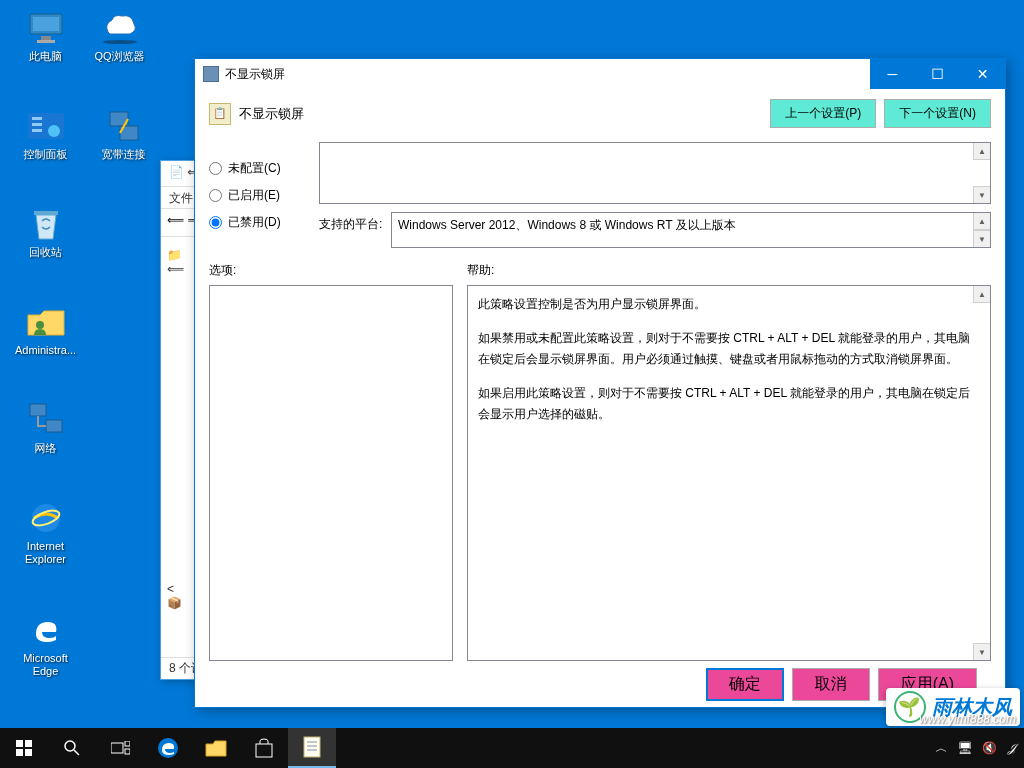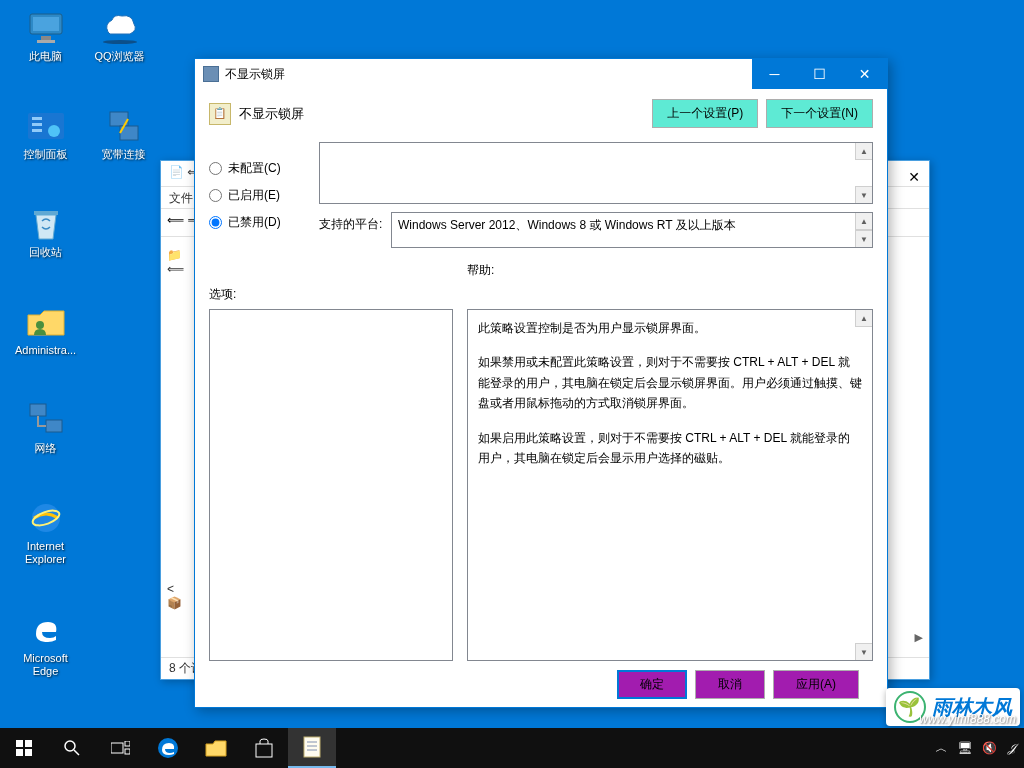--- a/index.html
+++ b/index.html
@@ -24,21 +24,21 @@
 
 
 .bgwin { position: absolute; left: 160px; top: 160px; width: 770px; height: 520px; background: #fff; border: 1px solid #4a9fe0; box-shadow: 2px 2px 8px rgba(0,0,0,.25); }
 .bgwin .strip { height: 26px; background: #fff; border-bottom: 1px solid #e0e0e0; font-size: 12px; padding: 4px 8px; color: #333; }
 .bgwin .menu { height: 22px; border-bottom: 1px solid #e0e0e0; font-size: 12px; padding: 3px 8px; color: #333; }
 .bgwin .side { position: absolute; left: 0; top: 80px; bottom: 30px; width: 35px; background: #fff; border-right: 1px solid #e8e8e8; }
 .bgwin .sitem { padding: 3px 6px; font-size: 12px; color: #333; display: flex; align-items: center; gap: 4px; }
 .bgwin .foot { position: absolute; bottom: 0; left: 0; right: 0; height: 22px; border-top: 1px solid #e0e0e0; font-size: 12px; padding: 2px 8px; color: #333; }
 
 
-.dialog { position: absolute; left: 194px; top: 58px; width: 694px; height: 650px; background: #fff; border: 1px solid #0078d7; box-shadow: 3px 3px 12px rgba(0,0,0,.3); display: flex; flex-direction: column; }
+.dialog { position: absolute; left: 194px; top: 58px; width: 812px; height: 650px; background: #fff; border: 1px solid #0078d7; box-shadow: 3px 3px 12px rgba(0,0,0,.3); display: flex; flex-direction: column; }
 .dlg-titlebar { height: 30px; background: #fff; display: flex; align-items: center; padding-left: 8px; }
 .dlg-tico { width: 16px; height: 16px; background: #6b8fb5; margin-right: 6px; border: 1px solid #4a6f95; }
 .dlg-title { font-size: 12px; color: #000; flex: 1; }
 .dlg-ctrl { width: 45px; height: 30px; display: flex; align-items: center; justify-content: center; font-size: 14px; cursor: pointer; }
 .dlg-ctrl { background: #fff; }
 .dlg-titlebar { border-bottom: none; }
 .dlg-titlebar .rightbtns { display: flex; }
 .dlg-ctrl.blue { background: #0078d7; color: #fff; width: 45px; }
 
 .dlg-body { flex: 1; padding: 10px 14px 0 14px; overflow: hidden; display: flex; flex-direction: column; }
@@ -56,30 +56,30 @@
 .fld-lbl { width: 72px; font-size: 12px; text-align: left; padding-top: 4px; }
 .fld-box { flex: 1; border: 1px solid #828790; background: #fff; position: relative; }
 .fld-box.comment { height: 62px; }
 .fld-box.platform { height: 36px; }
 .fld-box .inner { padding: 4px 6px; font-size: 12px; color: #000; }
 .sb-up, .sb-dn { position: absolute; right: 0; width: 17px; height: 17px; background: #f0f0f0; border-left: 1px solid #cfcfcf; display: flex; align-items: center; justify-content: center; font-size: 8px; color: #606060; }
 .sb-up { top: 0; border-bottom: 1px solid #cfcfcf; }
 .sb-dn { bottom: 0; border-top: 1px solid #cfcfcf; }
 
 .section-labels { display: flex; margin-top: 6px; font-size: 12px; }
-.section-labels .l1 { width: 258px; margin-top: 24px; }
+.section-labels .l1 { width: 258px; }
 .panes { display: flex; gap: 14px; margin-top: 6px; flex: 1; min-height: 0; }
 .pane { border: 1px solid #828790; background: #fff; position: relative; }
 .pane.options { width: 244px; }
 .pane.help { flex: 1; }
 .pane .content { padding: 8px 10px; font-size: 12px; line-height: 1.7; color: #000; }
 .pane .content p { margin-bottom: 14px; }
 
 .dlg-footer { height: 46px; display: flex; align-items: center; justify-content: flex-end; padding: 0 14px; gap: 8px; }
-.dlg-btn { font-size: 12px; padding: 5px 22px; background: #a21caf; border: 1px solid #adadad; cursor: pointer; }
+.dlg-btn { font-size: 16px; padding: 5px 22px; background: #ec4899; border: 1px solid #adadad; cursor: pointer; }
 .dlg-btn.primary { border: 2px solid #0078d7; padding: 4px 21px; }
 
 svg { display: block; }
 </style>
 </head>
 <body>
 
 <div class="desktop">
 
   <div class="desktop-icon" style="left:12px;top:8px">

